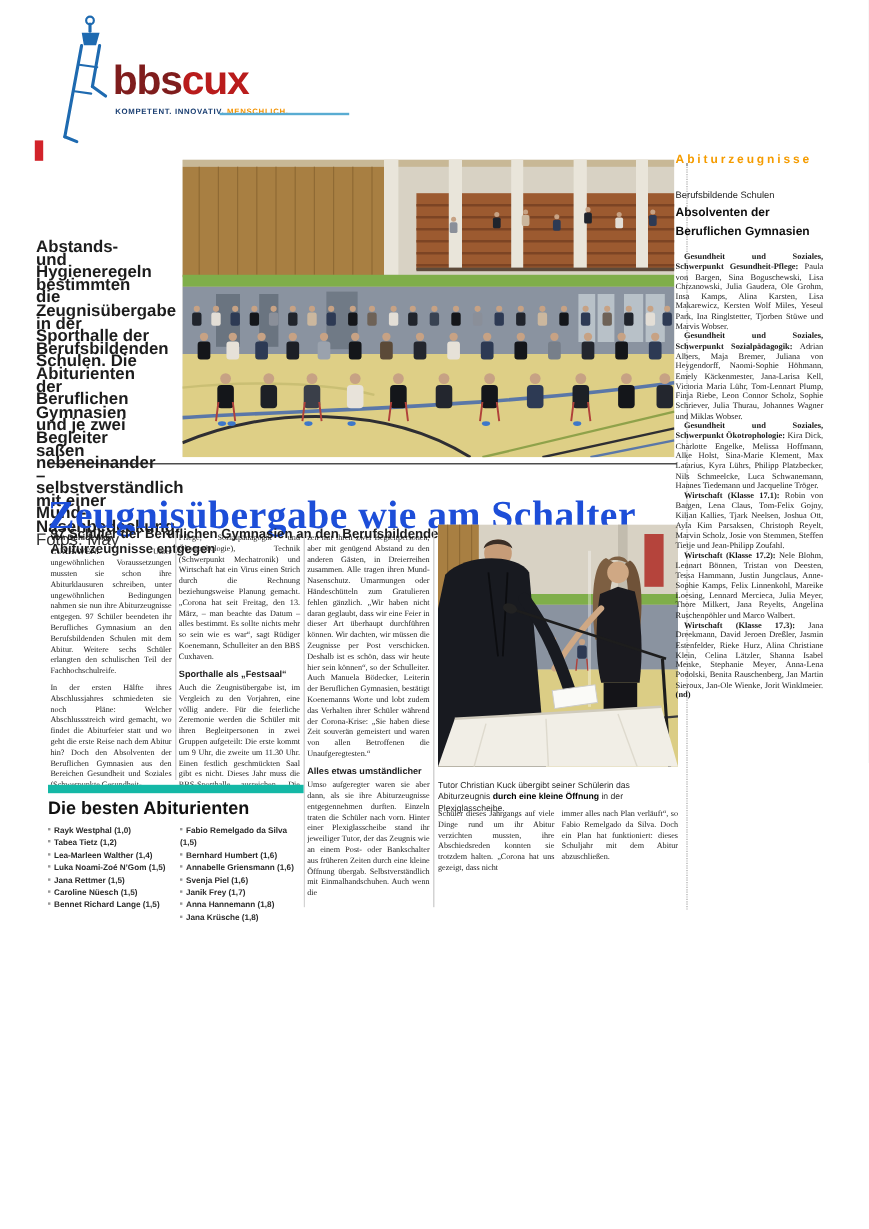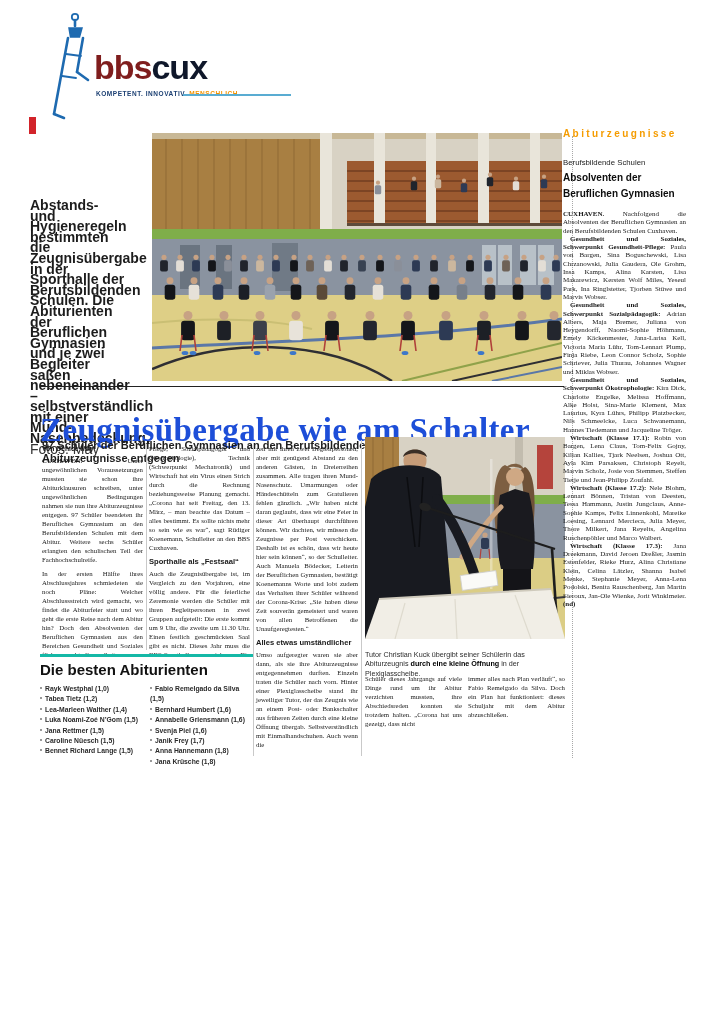--- a/index.html
+++ b/index.html
@@ -5,21 +5,21 @@
   html,body{margin:0;padding:0;background:#e9e9e9;}
   .page{position:relative;width:724px;height:1024px;background:#ffffff;margin:0 auto;overflow:hidden;
         font-family:"Liberation Serif",serif;color:#1a1a1a;}
   .abs{position:absolute;}
 
   
   .lighthouse{left:44px;top:10px;width:58px;height:112px;}
   .logotype{left:94px;top:50px;font-family:"Liberation Sans",sans-serif;font-weight:bold;
             font-size:34px;line-height:1;letter-spacing:-1px;}
   .logotype .bbs{color:#7f1d1d;}
-  .logotype .cux{color:#0f172a;}
+  .logotype .cux{color:#b91c1c;}
   .tagline{left:96px;top:90px;font-family:"Liberation Sans",sans-serif;font-weight:bold;
            font-size:6.5px;letter-spacing:.55px;white-space:nowrap;}
   .tagline .navy{color:#1b3f72;}
   .tagline .org{color:#f39404;}
   .src-rule{left:183px;top:94px;width:108px;height:2px;background:#59acd2;}
   .src-text{left:294px;top:72px;font-family:"Liberation Sans",sans-serif;font-size:23px;
             color:#59acd2;white-space:nowrap;letter-spacing:.2px;}
   .red-mark{left:29px;top:117px;width:7px;height:17px;background:#d2232a;}
 
   
@@ -57,21 +57,21 @@
   .vr2{left:253px;top:444px;height:312px;}
   .vr3{left:361px;top:440px;height:316px;}
   .vr4{left:572px;top:136px;height:622px;border-left:1px dotted #a8a8a8;}
 
   
   .photo2-caption{left:365px;top:643px;width:200px;font-family:"Liberation Sans",sans-serif;
                   font-size:7.2px;line-height:9.2px;color:#2c2c2c;font-weight:normal;}
   .photo2-caption b{color:#000;}
 
   
-  .best-box{left:40px;top:654px;width:213px;background:#fff;border-top:3px solid #14b8a6;
+  .best-box{left:40px;top:654px;width:213px;background:#fff;border-top:7px solid #14b8a6;
             padding-top:4px;}
   .best-title{font-family:"Liberation Sans",sans-serif;font-size:15px;color:#111;margin:0;}
   .best-cols{display:flex;gap:10px;margin-top:6px;}
   .best-cols ul{list-style:none;margin:0;padding:0;width:100px;
                 font-family:"Liberation Sans",sans-serif;font-weight:bold;
                 font-size:6.8px;line-height:10.4px;color:#2b2b2b;}
   .blt{display:inline-block;width:2px;height:2px;background:#999;margin-right:3px;
        vertical-align:2px;}
 
   
@@ -337,21 +337,20 @@
           <li><span class="blt"></span>Jana Krüsche (1,8)</li>
         </ul>
     </div>
   </section>
 
   <aside class="abs sidebar">
     <p class="sb-label">Abiturzeugnisse</p>
     <p class="sb-kicker">Berufsbildende Schulen</p>
     <h3 class="sb-title">Absolventen der Beruflichen Gymnasien</h3>
     <div class="sb-body">
-      <p class="lead"><b>CUXHAVEN.</b> <span>Nachfolgend die Absolventen der Beruflichen Gymnasien an den Berufsbildenden Schulen Cuxhaven.</span></p>
       <div>
           <p><b>Gesundheit und Soziales, Schwerpunkt Gesundheit-Pflege: </b>Paula von Bargen, Sina Boguschewski, Lisa Chrzanowski, Julia Gaudera, Ole Grohm, Insa Kamps, Alina Karsten, Lisa Makarewicz, Kersten Wolf Miles, Yeseul Park, Ina Ringlstetter, Tjorben Stüwe und Marvis Wobser.</p>
           <p><b>Gesundheit und Soziales, Schwerpunkt Sozialpädagogik: </b>Adrian Albers, Maja Bremer, Juliana von Heygendorff, Naomi-Sophie Höhmann, Emely Käckenmester, Jana-Larisa Kell, Victoria Maria Lühr, Tom-Lennart Plump, Finja Riebe, Leon Connor Scholz, Sophie Schriever, Julia Thurau, Johannes Wagner und Miklas Wobser.</p>
           <p><b>Gesundheit und Soziales, Schwerpunkt Ökotrophologie: </b>Kira Dick, Charlotte Engelke, Melissa Hoffmann, Alke Holst, Sina-Marie Klement, Max Latarius, Kyra Lührs, Philipp Platzbecker, Nils Schmeelcke, Luca Schwanemann, Hannes Tiedemann und Jacqueline Tröger.</p>
           <p><b>Wirtschaft (Klasse 17.1): </b>Robin von Bargen, Lena Claus, Tom-Felix Gojny, Kilian Kallies, Tjark Neelsen, Joshua Ott, Ayla Kim Parsaksen, Christoph Reyelt, Marvin Scholz, Josie von Stemmen, Steffen Tietje und Jean-Philipp Zoufahl.</p>
           <p><b>Wirtschaft (Klasse 17.2): </b>Nele Blohm, Lennart Bönnen, Tristan von Deesten, Tessa Hammann, Justin Jungclaus, Anne-Sophie Kamps, Felix Linnenkohl, Mareike Loesing, Lennard Mercieca, Julia Meyer, Thore Milkert, Jana Reyelts, Angelina Ruschenpöhler und Marco Walbert.</p>
           <p><b>Wirtschaft (Klasse 17.3): </b>Jana Dreekmann, David Jeroen Dreßler, Jasmin Estenfelder, Rieke Hurz, Alina Christiane Klein, Celina Lätzler, Shanna Isabel Menke, Stephanie Meyer, Anna-Lena Podolski, Benita Rauschenberg, Jan Martin Sieroux, Jan-Ole Wienke, Jorit Winklmeier.<b> (nd)</b></p>
         </div>
     </div>
   </aside>

